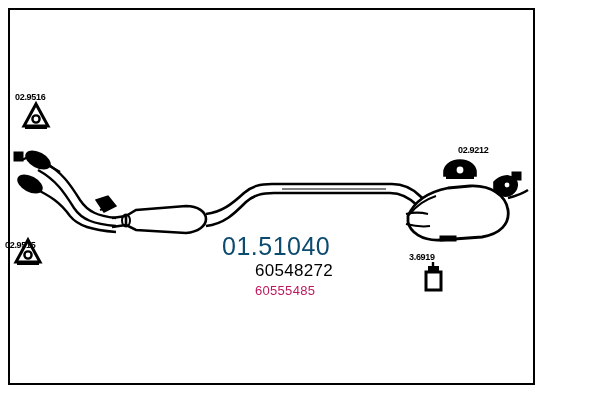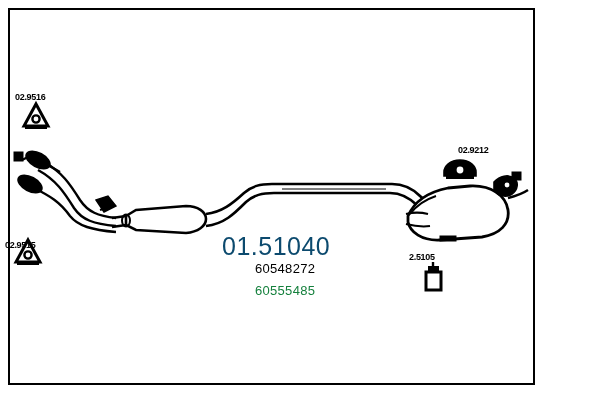--- a/index.html
+++ b/index.html
@@ -50,31 +50,31 @@
     top: 232px;
     font-size: 25px;
     color: #0c4a6e;
     letter-spacing: 0.5px;
     white-space: nowrap;
   }
   #ref-number-1 {
     position: absolute;
     left: 255px;
     top: 261px;
-    font-size: 13px;
+    font-size: 17px;
     color: #000000;
     letter-spacing: 0.3px;
     white-space: nowrap;
   }
   #ref-number-2 {
     position: absolute;
     left: 255px;
     top: 283px;
     font-size: 13px;
-    color: #15803d;
+    color: #be185d;
     letter-spacing: 0.3px;
     white-space: nowrap;
     text-align: right;
   }
   #label-hanger-top-left { left: 15px; top: 92px; }
   #label-hanger-bottom-left { left: 5px; top: 228px; margin-top: 12px; }
   #label-mount-rear { left: 447px; top: 145px; margin-left: 11px; }
   #label-clamp-rear { left: 409px; top: 252px; }
 </style>
 </head>
@@ -174,21 +174,21 @@
     </g>
 
   </svg>
 
   <div class="label part-label" id="label-hanger-top-left">02.9516</div>
 
   <div class="label part-label" id="label-hanger-bottom-left">02.9515</div>
 
   <div class="label part-label" id="label-mount-rear">02.9212</div>
 
-  <div class="label part-label" id="label-clamp-rear">2.5105</div>
+  <div class="label part-label" id="label-clamp-rear">3.6919</div>
 
   <div id="main-number">01.51040</div>
 
   <div id="ref-number-1">60548272</div>
 
   <div id="ref-number-2">60555485</div>
 
 </div>
 
 </body></html>

